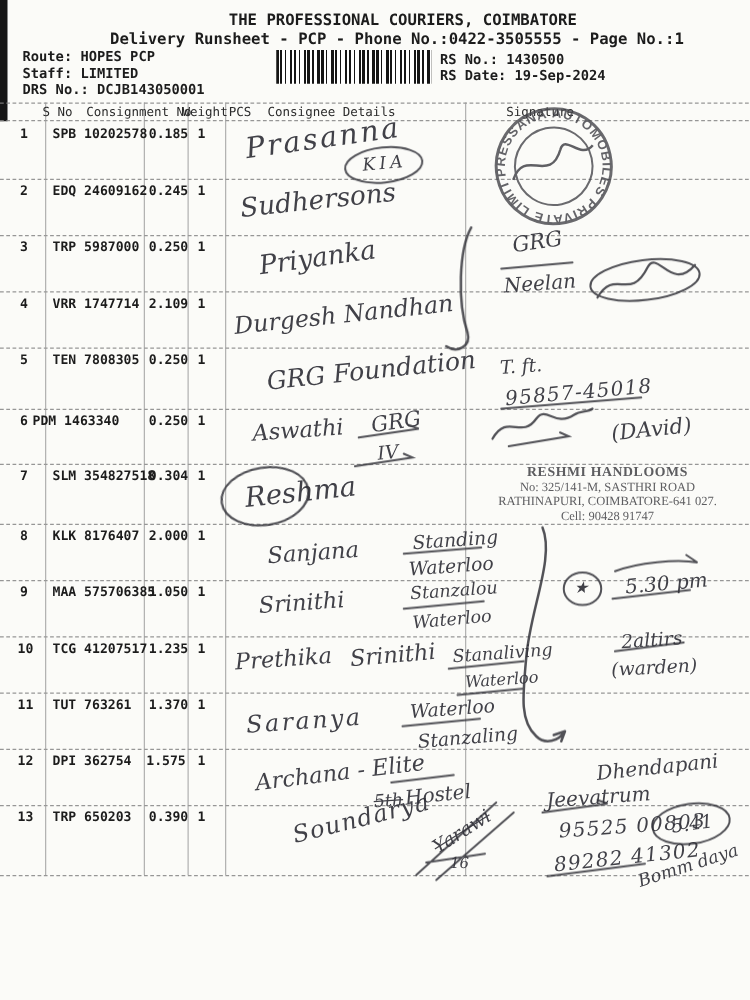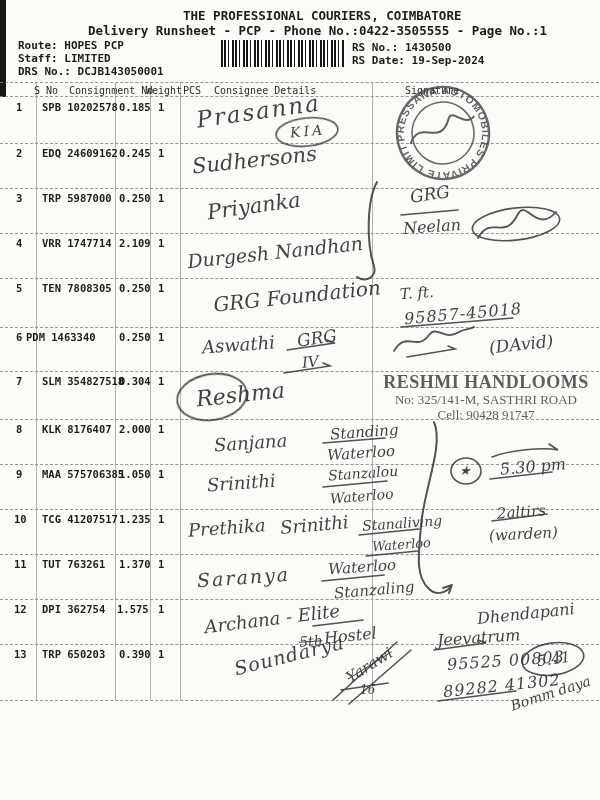--- a/index.html
+++ b/index.html
@@ -12,22 +12,22 @@
   .vline{position:absolute;width:0;border-left:1px solid #9b9b9b;opacity:.75;}
   .hw{position:absolute;font-family:"DejaVu Serif",serif;font-style:italic;color:#32323a;
       white-space:nowrap;line-height:1;opacity:.92;}
   .strike{text-decoration:line-through;}
   .barcode{position:absolute;left:221px;top:40px;width:124px;height:27px;
       background:repeating-linear-gradient(90deg,#151515 0 2px,#fff 2px 3px,#151515 3px 5px,#fff 5px 7px,#151515 7px 8px,#fff 8px 11px);}
   .edge{position:absolute;left:0;top:0;width:6px;height:97px;background:#161616;}
   .stamp1{position:absolute;left:393px;top:83px;width:100px;height:100px;transform:rotate(-12deg);opacity:.8;}
   .reshmi{position:absolute;left:383px;top:372px;width:206px;text-align:center;
       font-family:"Liberation Serif",serif;color:#4c4c50;opacity:.9;line-height:1.15;}
-  .reshmi .l1{font-size:18px;font-weight:bold;letter-spacing:.5px;}
-  .reshmi .sm{font-size:13px;}
+  .reshmi .l1{font-size:11px;font-weight:bold;letter-spacing:.5px;}
+  .reshmi .sm{font-size:10px;}
   .marks{position:absolute;left:0;top:0;pointer-events:none;}
 </style>
 </head>
 <body>
 
 <div class="page">
 
   <div class="edge"></div>
 
   <div class="print" style="left:183px;top:8px;font-size:12.5px;">THE PROFESSIONAL COURIERS, COIMBATORE</div>
@@ -155,20 +155,21 @@
     <circle cx="50" cy="50" r="31" fill="none" stroke="#47474c" stroke-width="1.6"></circle>
     <text fill="#3f3f45" font-size="10.5" font-family="Liberation Sans, sans-serif" font-weight="bold" letter-spacing="0.8">
       <textPath href="#ring">PRESSANA AUTOMOBILES PRIVATE LIMITED ★</textPath>
     </text>
     <path d="M16,54 C30,30 44,64 58,38 C64,26 72,50 84,40" fill="none" stroke="#3a3a40" stroke-width="2"></path>
   </svg>
 
   <div class="reshmi">
     <div class="l1">RESHMI HANDLOOMS</div>
     <div class="sm">No: 325/141-M, SASTHRI ROAD</div>
+    <div class="sm">RATHINAPURI, COIMBATORE-641 027.</div>
     <div class="sm">Cell: 90428 91747</div>
   </div>
 
   <span class="hw" style="left:196px;top:100px;font-size:23px;transform:rotate(-8deg);letter-spacing:2px;">Prasanna</span>
   <span class="hw" style="left:290px;top:124px;font-size:14px;transform:rotate(-5deg);letter-spacing:3px;">KIA</span>
   <span class="hw" style="left:192px;top:150px;font-size:21px;transform:rotate(-6deg);">Sudhersons</span>
   <span class="hw" style="left:207px;top:196px;font-size:21px;transform:rotate(-8deg);">Priyanka</span>
   <span class="hw" style="left:187px;top:243px;font-size:19px;transform:rotate(-6deg);">Durgesh Nandhan</span>
   <span class="hw" style="left:410px;top:186px;font-size:17px;transform:rotate(-8deg);">GRG</span>
   <span class="hw" style="left:403px;top:219px;font-size:16px;transform:rotate(-4deg);">Neelan</span>

